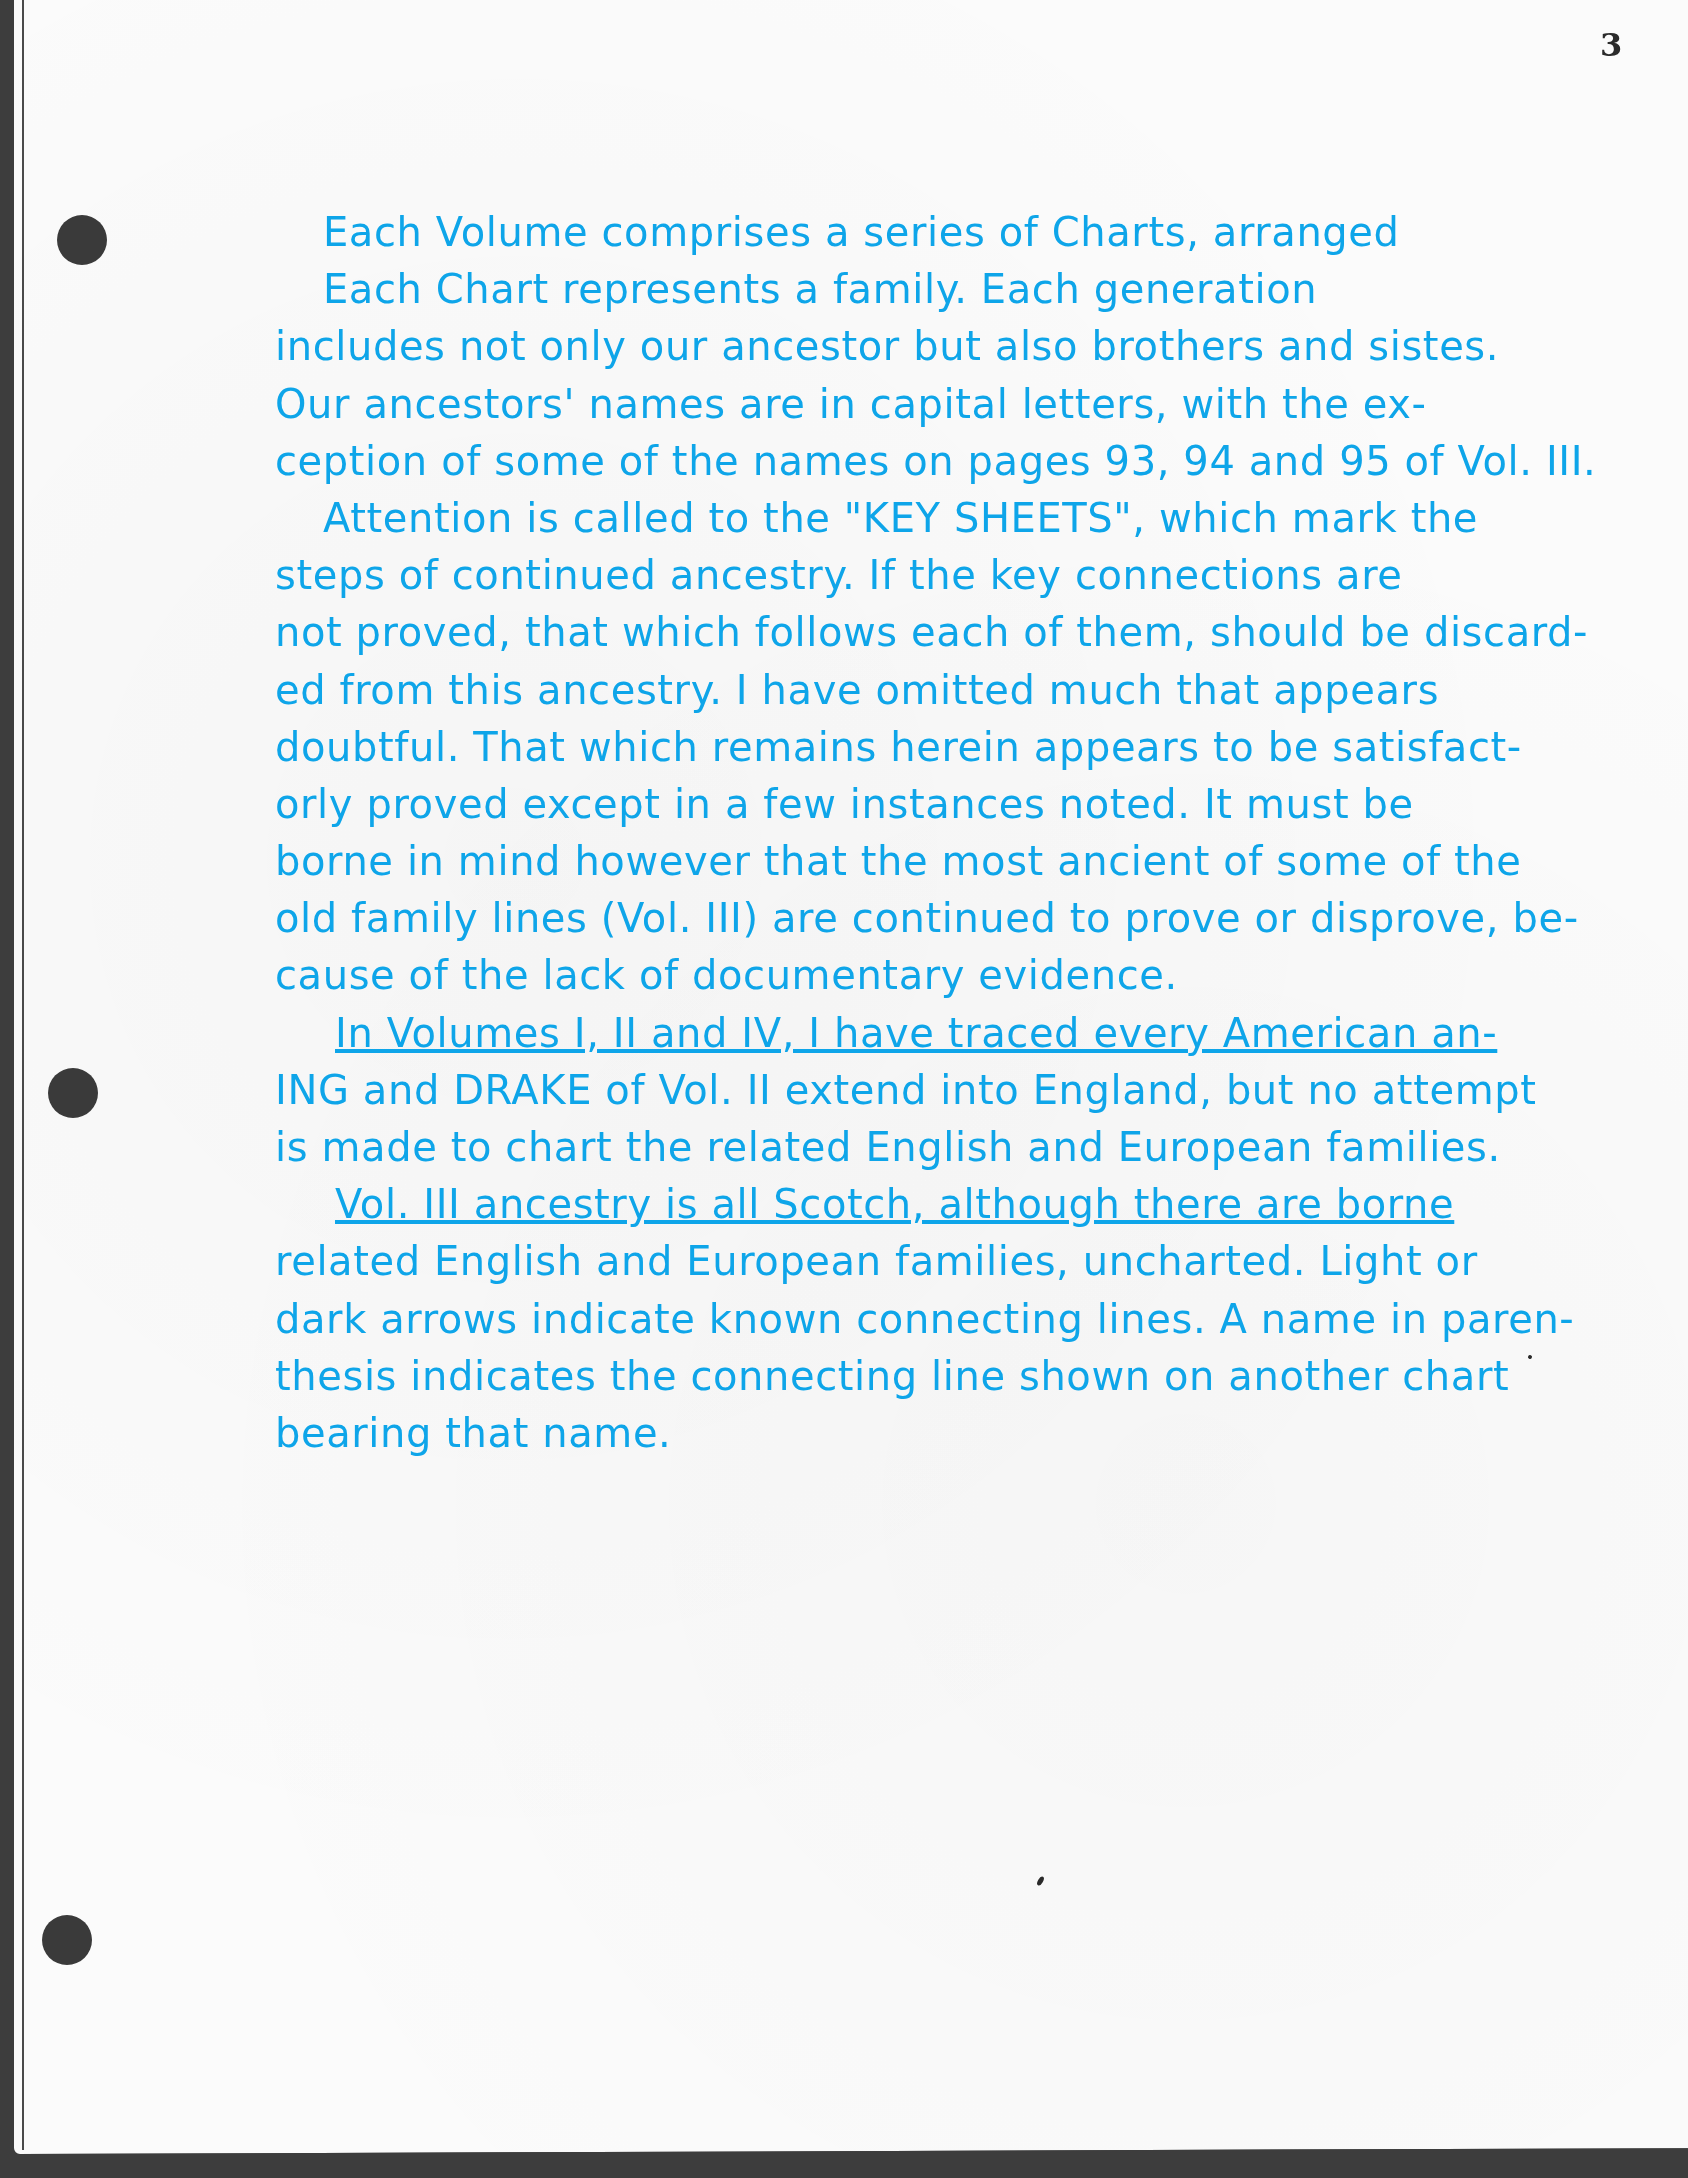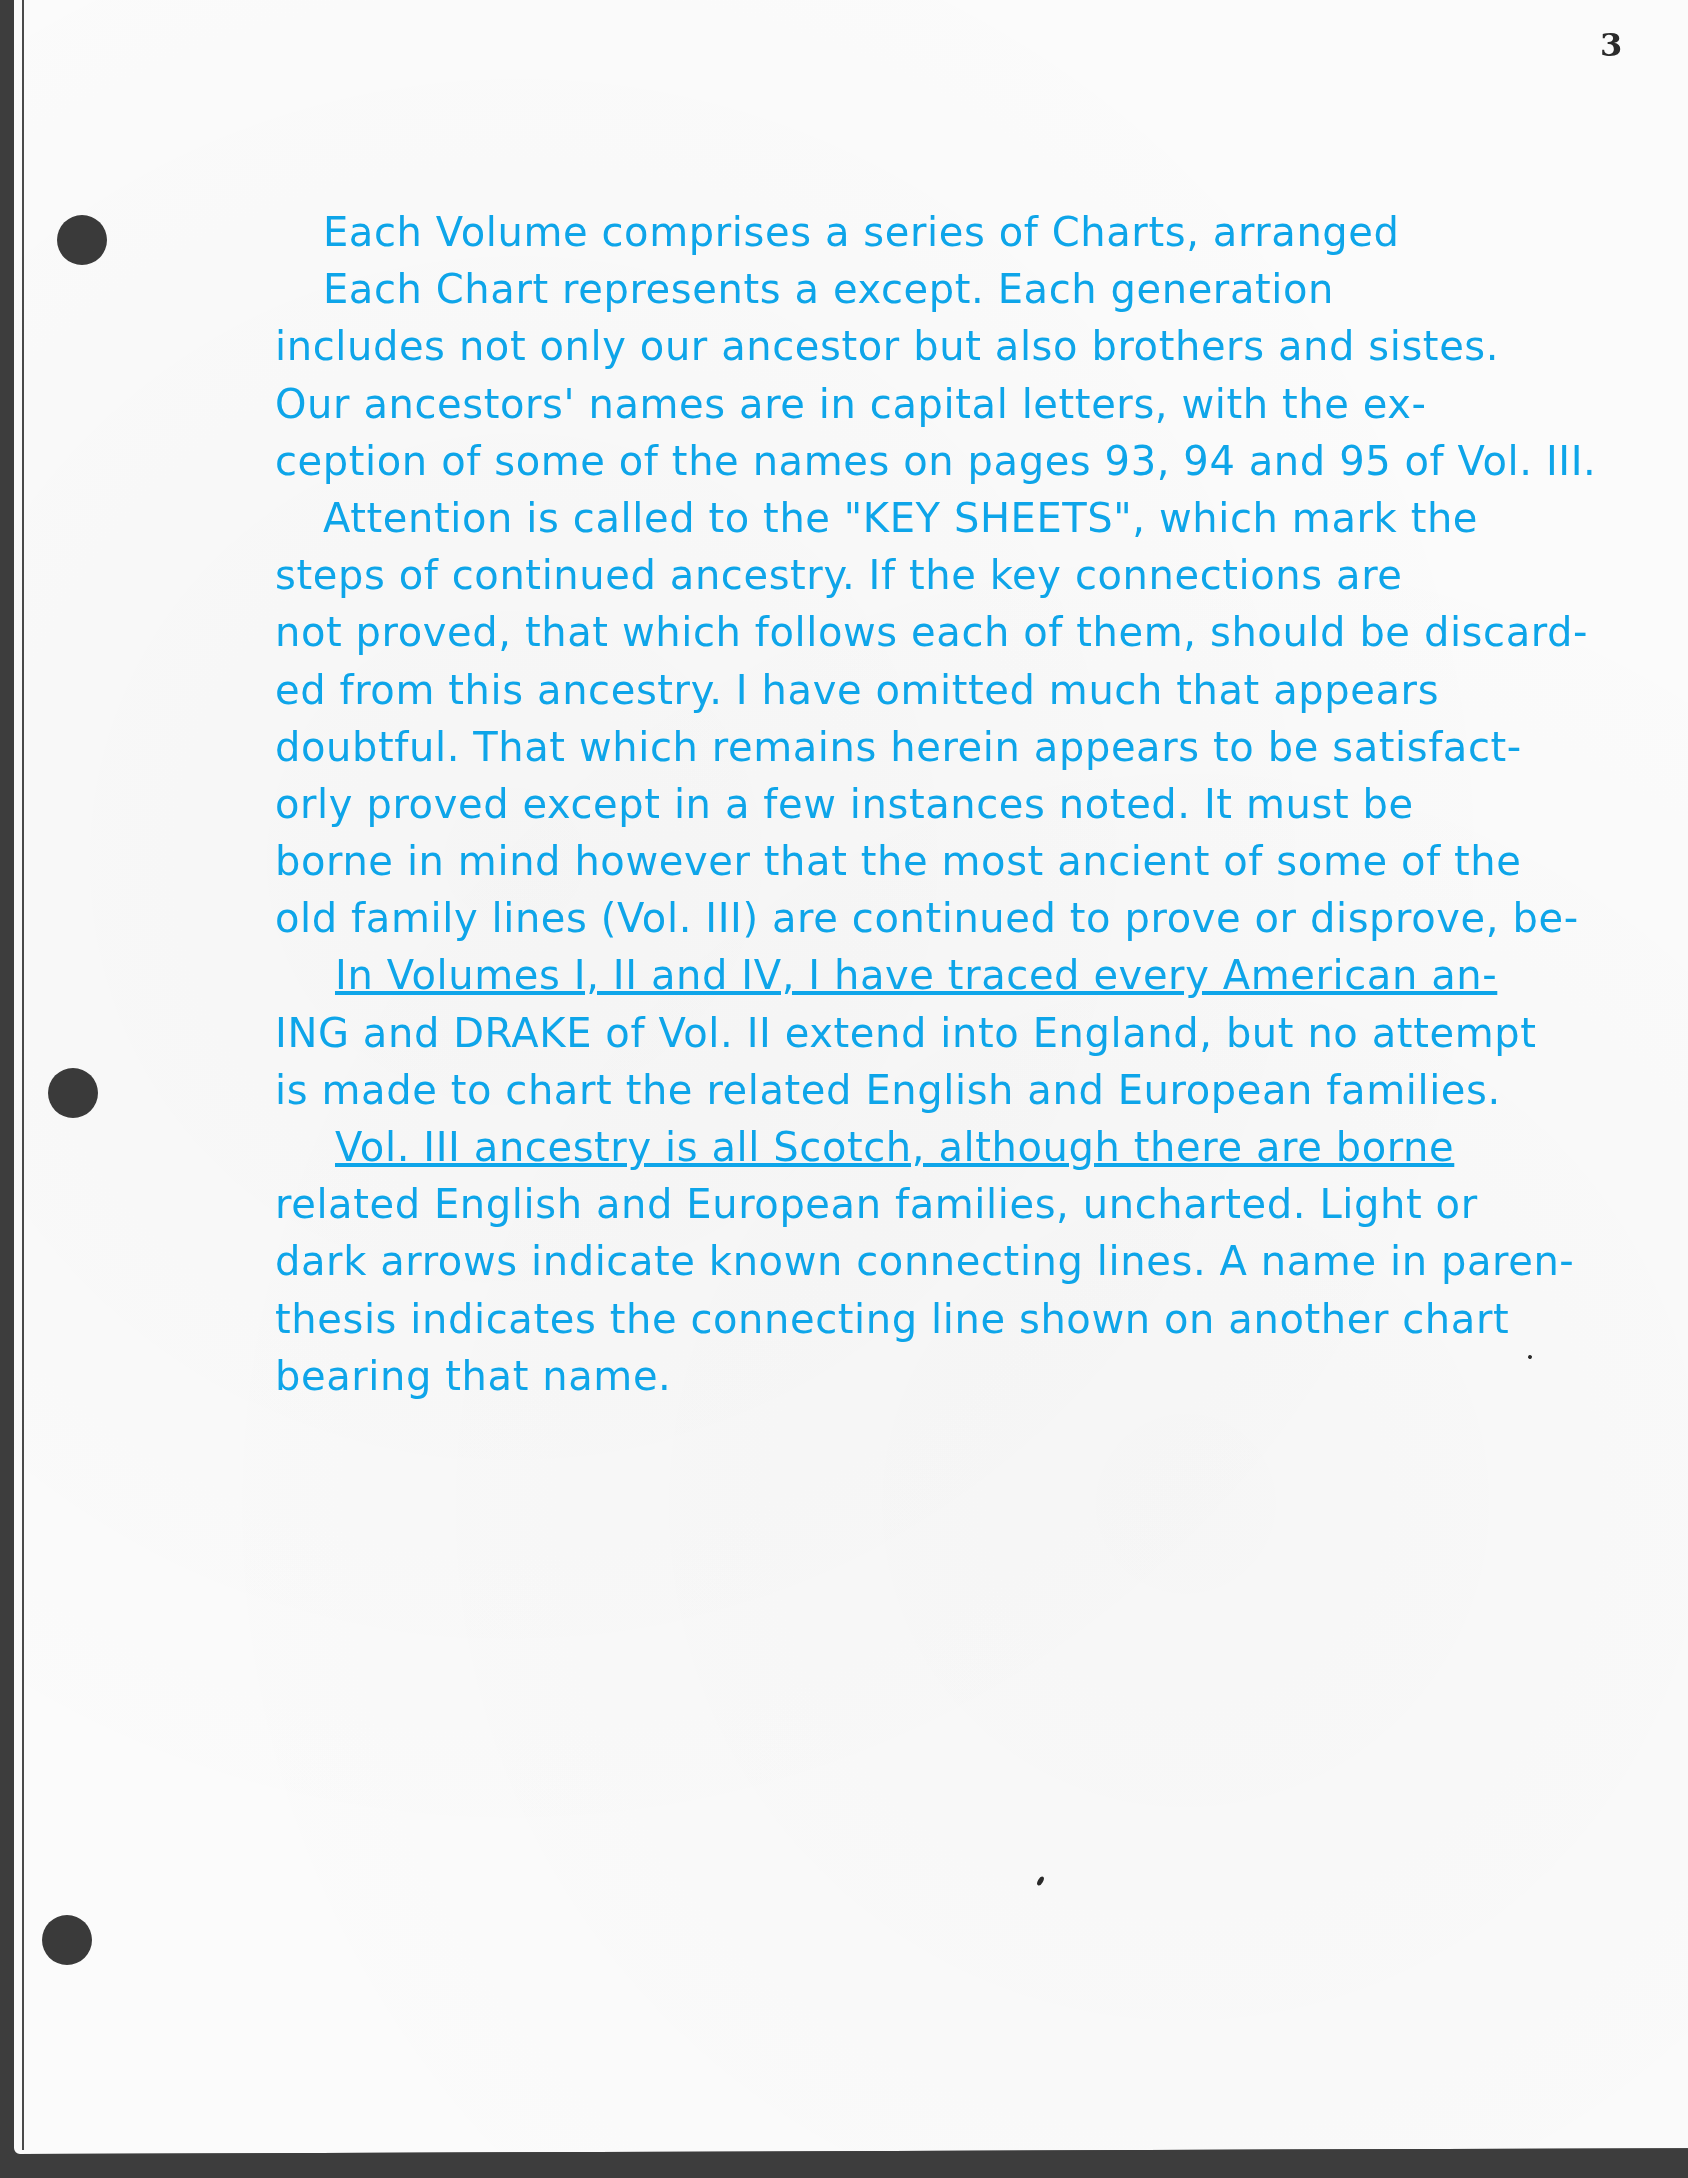--- a/index.html
+++ b/index.html
@@ -103,33 +103,34 @@
 <div class="punch-hole" style="left:57px; top:215px;"></div>
 <div class="punch-hole" style="left:48px; top:1068px;"></div>
 <div class="punch-hole" style="left:42px; top:1915px;"></div>
 
 <div class="page-number">3</div>
 
 <div class="text-block">
 
   <div class="line indent">Each Volume comprises a series of Charts, arranged</div>
 
-  <div class="line indent">Each Chart represents a except.   Each generation</div>
+  <div class="line indent">Each Chart represents a family.   Each generation</div>
   <div class="line">includes not only our ancestor but also brothers and sistes.</div>
   <div class="line">Our ancestors' names are in capital letters, with the ex-</div>
   <div class="line">ception of some of the names on pages 93, 94 and 95 of Vol. III.</div>
 
   <div class="line indent">Attention is called to the "KEY SHEETS", which mark the</div>
   <div class="line">steps of continued ancestry.  If the key connections are</div>
   <div class="line">not proved, that which follows each of them, should be discard-</div>
   <div class="line">ed from this ancestry.   I have omitted much that appears</div>
   <div class="line">doubtful.  That which remains herein appears to be satisfact-</div>
   <div class="line">orly proved except in a few instances noted.    It must be</div>
   <div class="line">borne in mind however that the most ancient of some of the</div>
   <div class="line">old family lines (Vol. III) are continued to prove or disprove, be-</div>
+  <div class="line">cause of the lack of documentary evidence.</div>
 
   <div class="line indent-sm">In Volumes I, II and IV, I have traced every American an-</div>
   <div class="line">ING and DRAKE of Vol. II extend into England, but no attempt</div>
   <div class="line">is made to chart the related English and European families.</div>
 
   <div class="line indent-sm">Vol. III ancestry is all Scotch, although there are borne</div>
   <div class="line">related English and European families, uncharted.   Light or</div>
   <div class="line">dark arrows indicate known connecting lines.  A name in paren-</div>
   <div class="line">thesis indicates the connecting line shown on another chart</div>
   <div class="line">bearing that name.</div>

